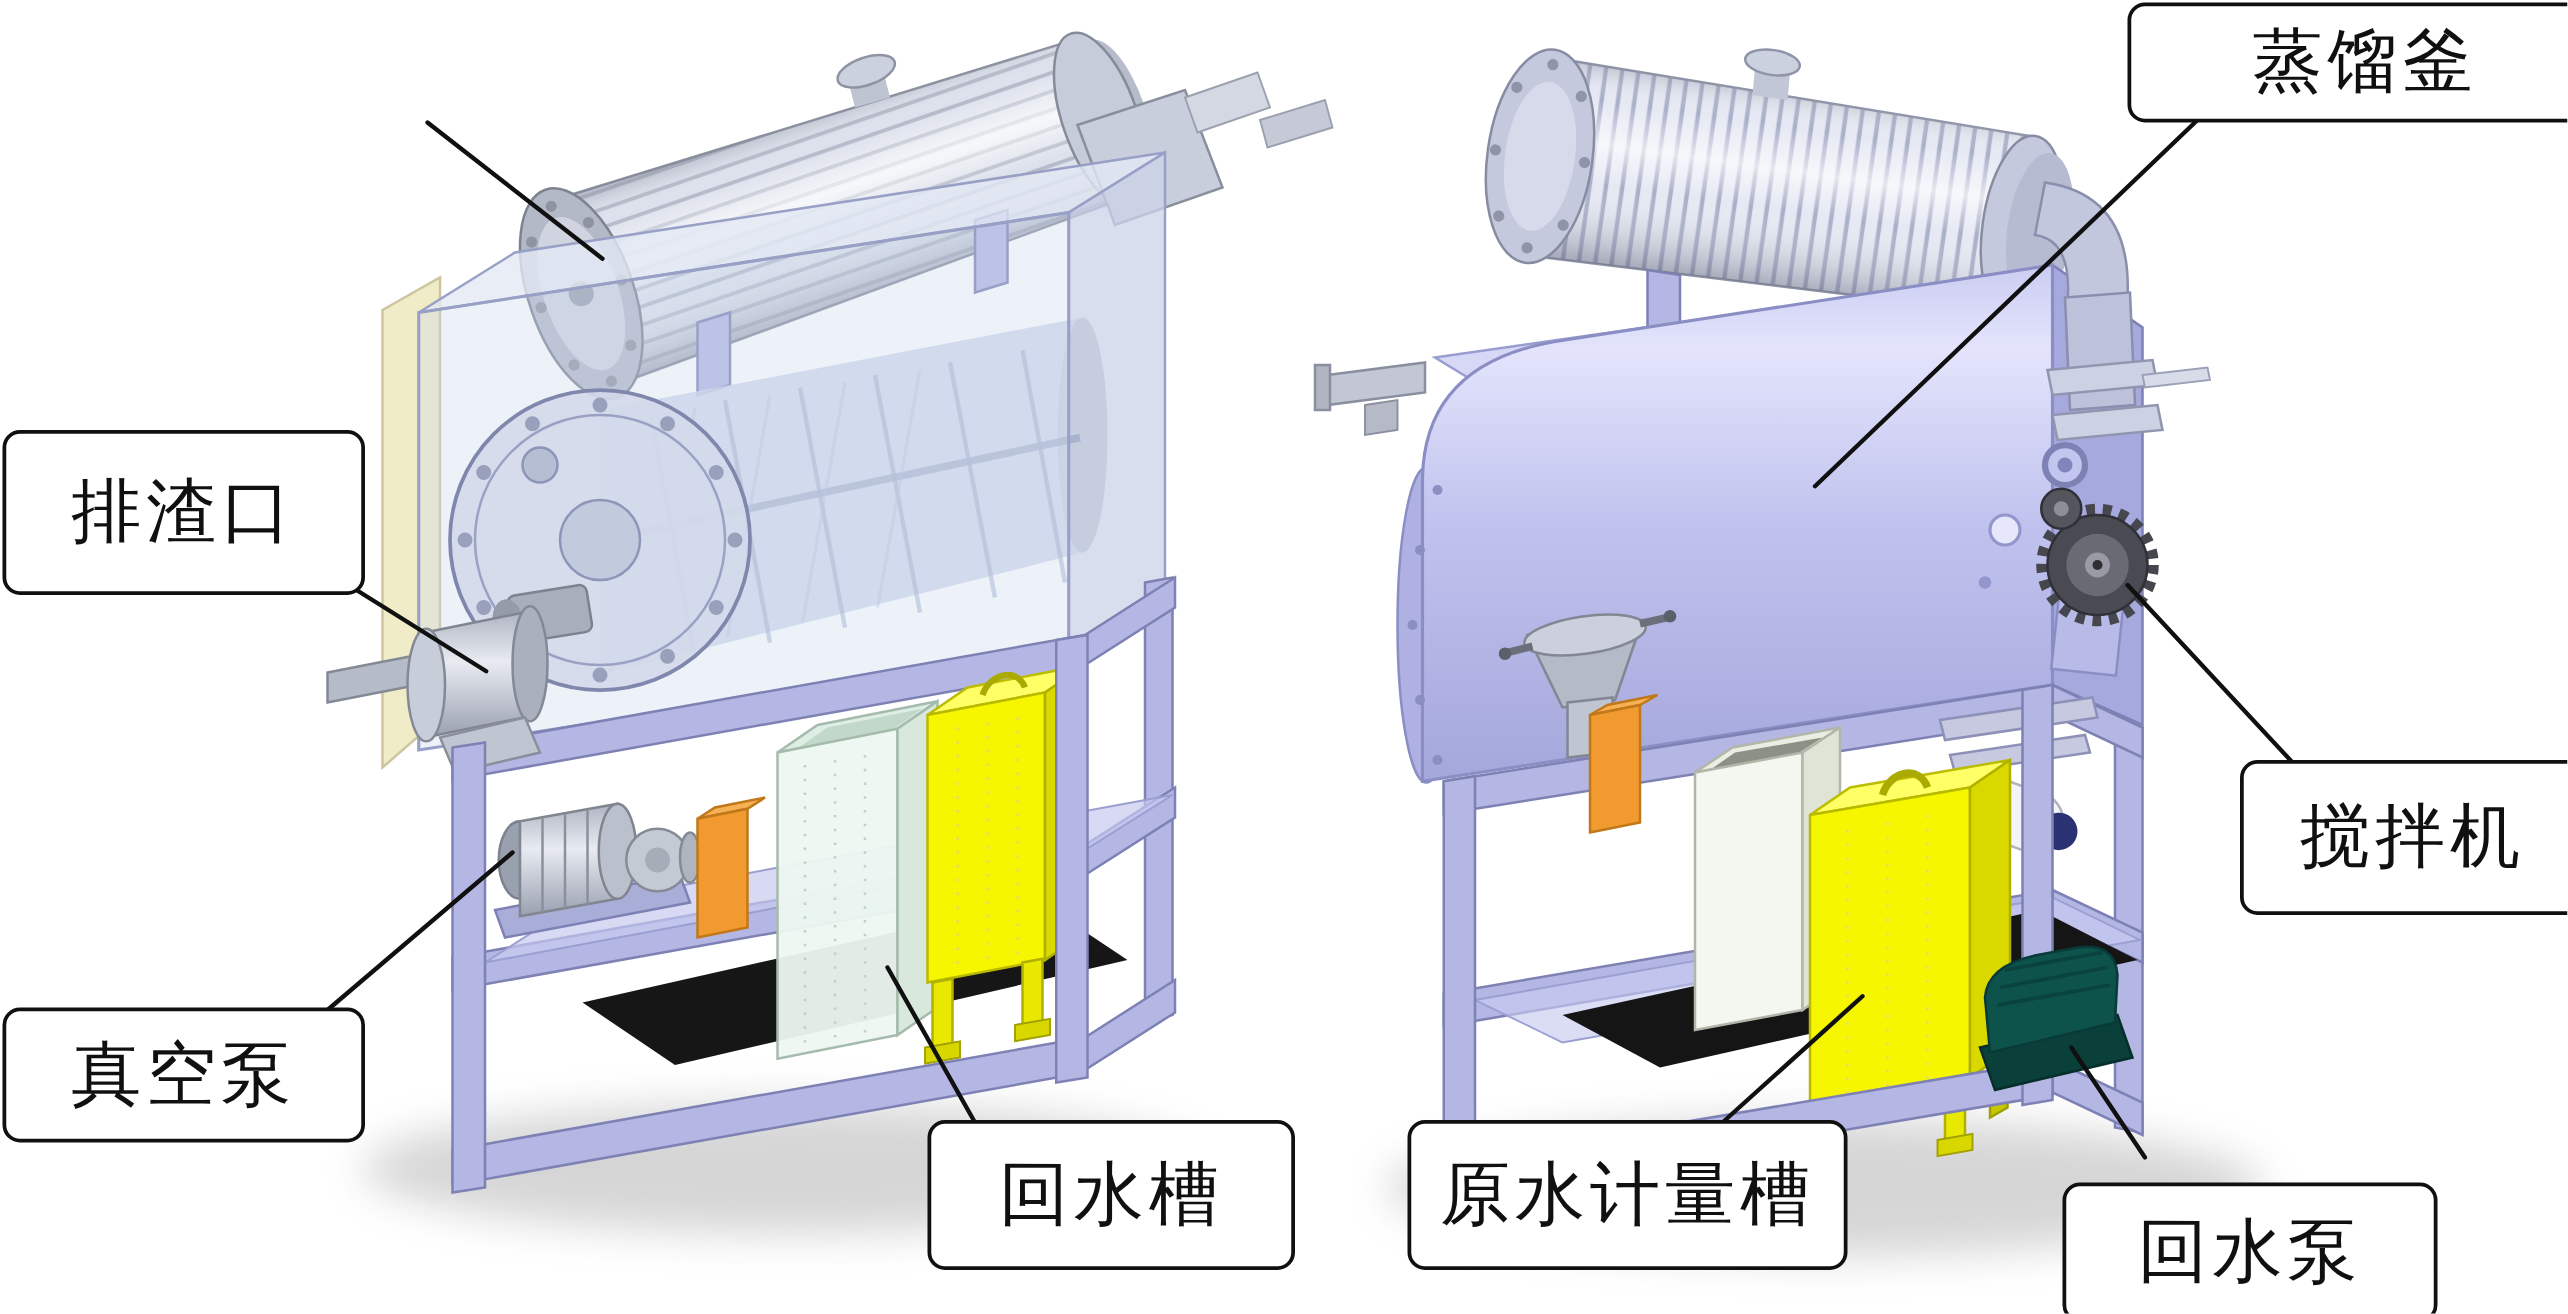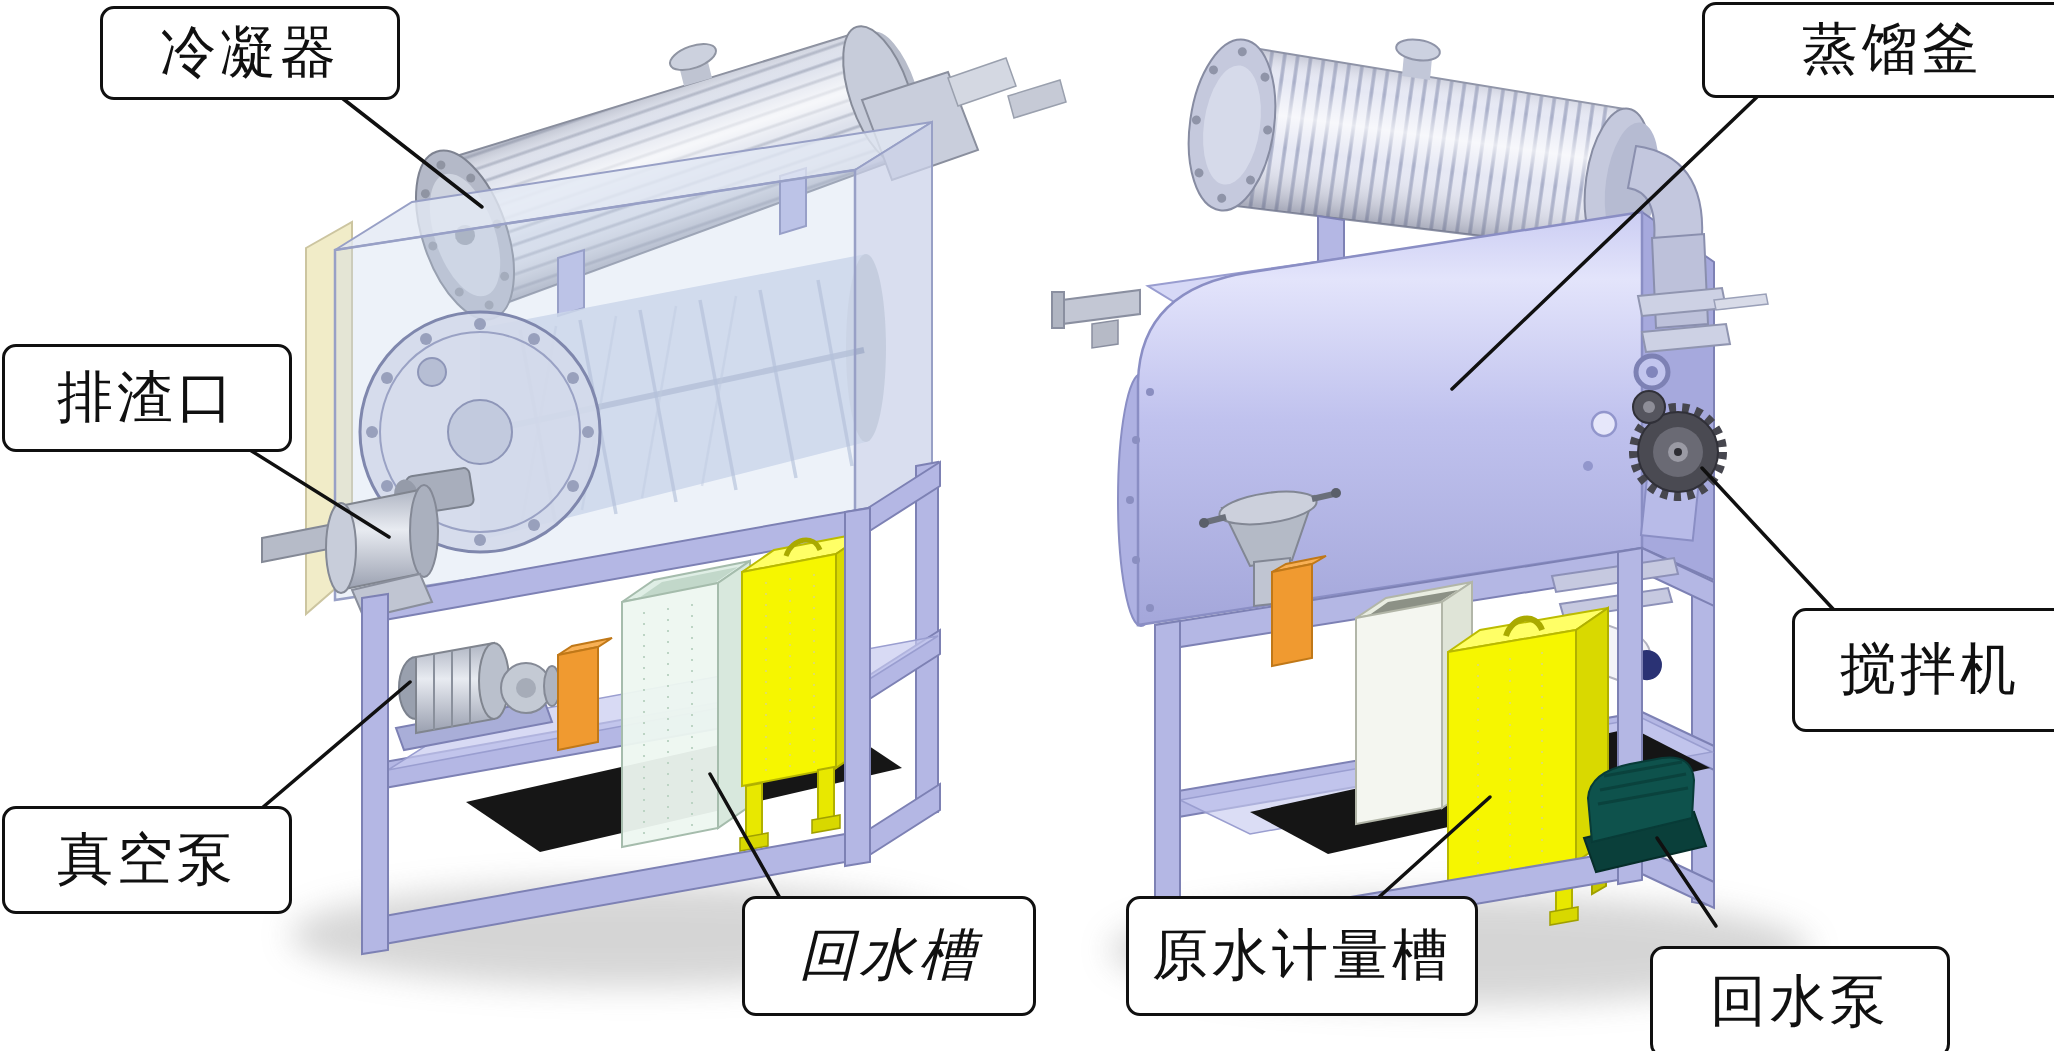--- a/index.html
+++ b/index.html
@@ -3,23 +3,23 @@
 <meta charset="utf-8">
 <style>
   html,body{margin:0;padding:0;background:#ffffff;}
   .stage{position:relative;width:2054px;height:1051px;background:#ffffff;overflow:hidden;
          font-family:"Liberation Sans","DejaVu Sans",sans-serif;}
   .stage svg{position:absolute;left:0;top:0;}
   .callout{position:absolute;background:#ffffff;border:3.5px solid #101010;border-radius:14px;
            display:flex;align-items:center;justify-content:center;color:#101010;
            font-size:56px;letter-spacing:4px;box-sizing:border-box;white-space:nowrap;}
   #lbl-condenser{left:100px;top:6px;width:300px;height:94px;}
-  #lbl-slag{left:2px;top:344px;width:290px;height:108px;}
+  #lbl-slag{left:2px;top:344px;width:290px;height:132px;}
   #lbl-vacuum{left:2px;top:806px;width:290px;height:108px;}
-  #lbl-return-tank{left:742px;top:896px;width:294px;height:120px;font-style:italic;}
+  #lbl-return-tank{left:742px;top:896px;width:294px;height:120px;}
   #lbl-kettle{left:1702px;top:2px;width:380px;height:96px;}
   #lbl-agitator{left:1792px;top:608px;width:276px;height:124px;}
   #lbl-raw-water{left:1126px;top:896px;width:352px;height:120px;font-size:56px;}
   #lbl-return-pump{left:1650px;top:924px;width:300px;height:112px;margin-top:22px;}
 </style>
 </head>
 <body>
 
 <div class="stage">
 
@@ -382,23 +382,20 @@
     <line x1="250" y1="450" x2="389" y2="537"></line>
     <line x1="262" y1="808" x2="410" y2="682"></line>
     <line x1="780" y1="898" x2="710" y2="774"></line>
     <line x1="1758" y1="96" x2="1452" y2="389"></line>
     <line x1="1834" y1="610" x2="1702" y2="468"></line>
     <line x1="1378" y1="898" x2="1490" y2="797"></line>
     <line x1="1716" y1="926" x2="1657" y2="838"></line>
   </g>
 </svg>
 
-<div class="callout" id="lbl-condenser">
-  <span>冷凝器</span>
-</div>
 <div class="callout" id="lbl-slag">
   <span>排渣口</span>
 </div>
 <div class="callout" id="lbl-vacuum">
   <span>真空泵</span>
 </div>
 <div class="callout" id="lbl-return-tank">
   <span>回水槽</span>
 </div>
 <div class="callout" id="lbl-kettle">

